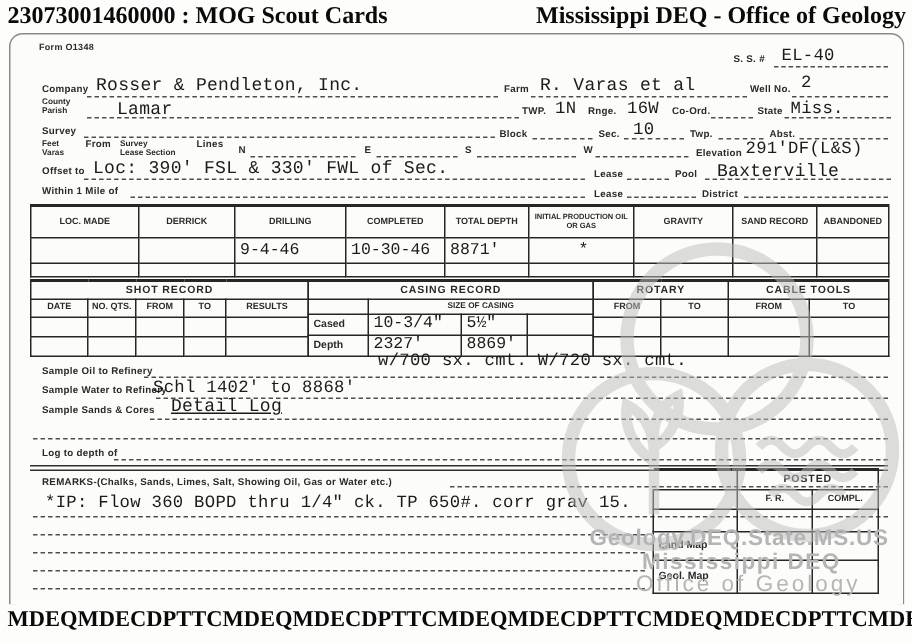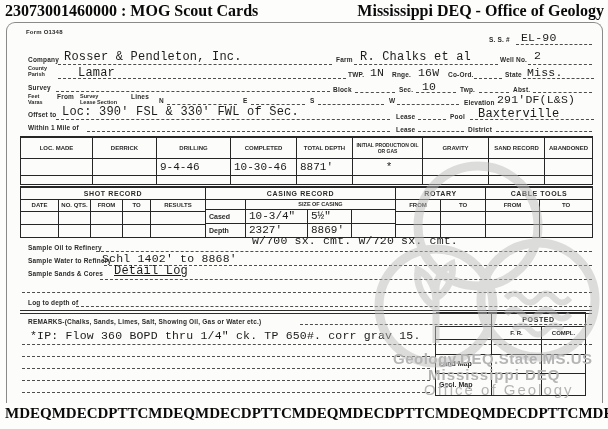--- a/index.html
+++ b/index.html
@@ -41,28 +41,28 @@
 
 <div class="stage">
 
   <div class="hdr hdr-left">23073001460000 : MOG Scout Cards</div>
   <div class="hdr hdr-right">Mississippi DEQ - Office of Geology</div>
 
   <div class="card"></div>
 
   <div class="lbl" style="left:26px;top:29px;font-size:6px;">Form O1348</div>
   <div class="lbl" style="left:489px;top:36px;">S. S. #</div>
-  <div class="tv" style="left:521px;top:31px;">EL-90</div>
+  <div class="tv" style="left:521px;top:31px;">EL-40</div>
   <div class="dl" style="left:516px;top:44px;width:76px;"></div>
 
   <div class="lbl" style="left:28px;top:56px;">Company</div>
   <div class="tv" style="left:64px;top:50px;font-size:12px;">Rosser &amp; Pendleton, Inc.</div>
   <div class="dl" style="left:58px;top:64px;width:274px;"></div>
   <div class="lbl" style="left:336px;top:56px;">Farm</div>
-  <div class="tv" style="left:360px;top:50px;font-size:12px;">R. Chalks et al</div>
+  <div class="tv" style="left:360px;top:50px;font-size:12px;">R. Varas et al</div>
   <div class="dl" style="left:354px;top:64px;width:144px;"></div>
   <div class="lbl" style="left:500px;top:56px;">Well No.</div>
   <div class="tv" style="left:534px;top:49px;">2</div>
   <div class="dl" style="left:528px;top:64px;width:64px;"></div>
 
   <div class="lbl2" style="left:28px;top:65px;"><span>County</span><br><span>Parish</span></div>
   <div class="tv" style="left:78px;top:66px;font-size:12px;">Lamar</div>
   <div class="dl" style="left:58px;top:78px;width:288px;"></div>
   <div class="lbl" style="left:348px;top:71px;">TWP.</div>
   <div class="tv" style="left:370px;top:66px;">1N</div>

